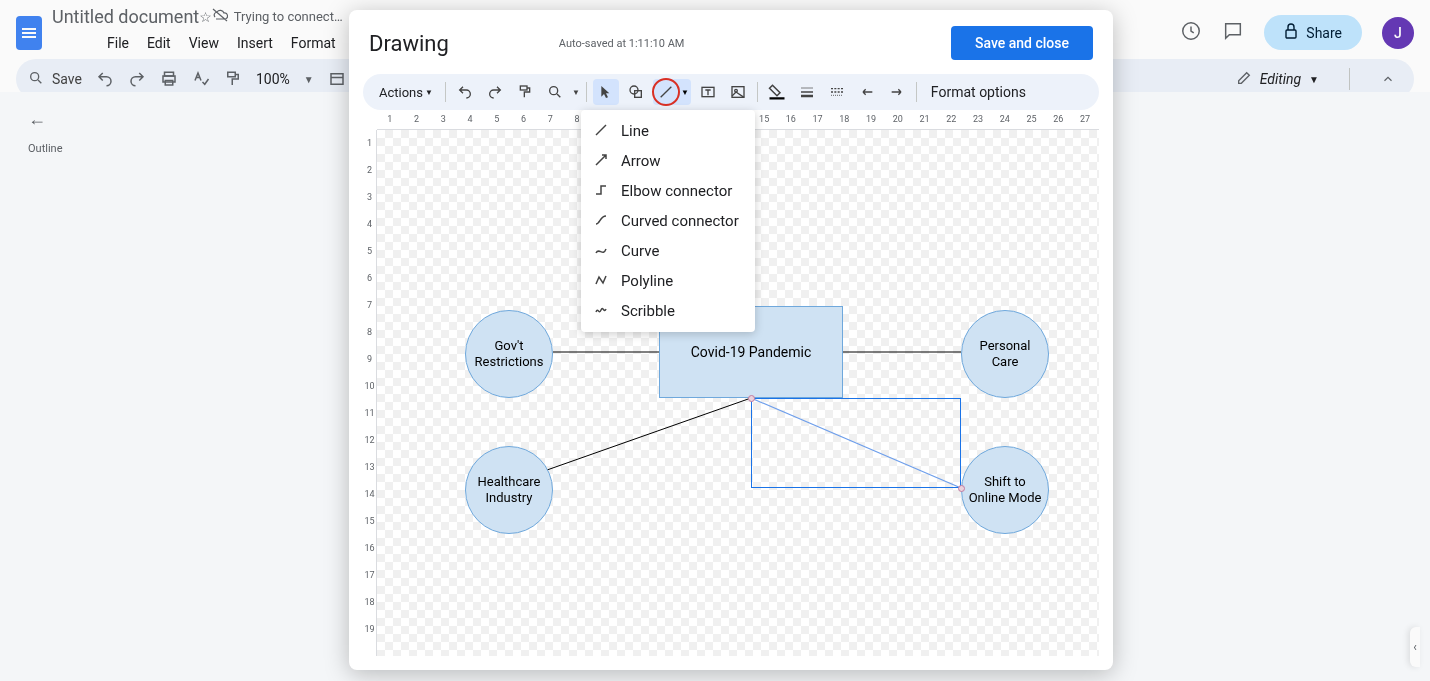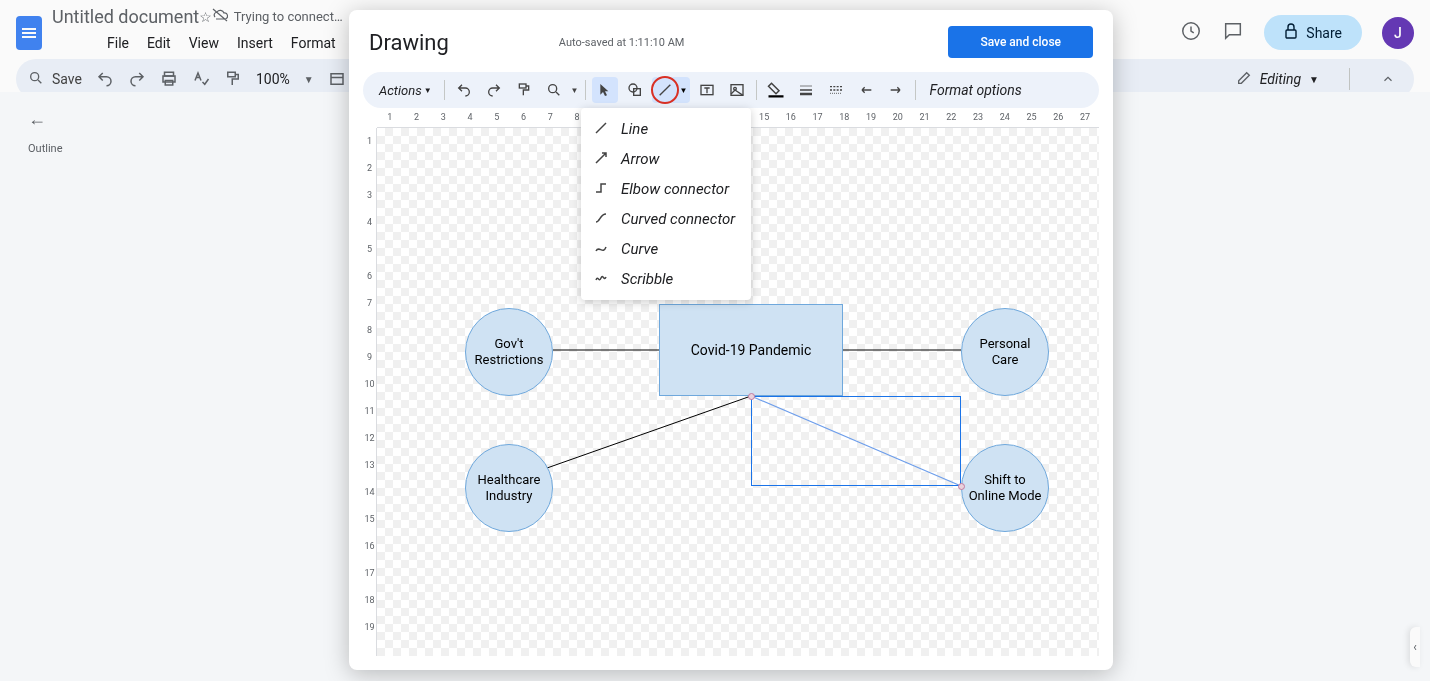--- a/index.html
+++ b/index.html
@@ -225,37 +225,36 @@
   font-size: 11px;
   color: #5f6368;
   margin-left: 110px;
 }
 .save-close-btn {
   margin-left: auto;
   background: #1a73e8;
   color: #fff;
   border: none;
   border-radius: 4px;
-  padding: 9px 32px;
-  font-size: 12px;
+  padding: 9px 24px;
+  font-size: 14px;
   font-weight: 500;
   cursor: pointer;
 }
 
 .drawing-toolbar {
   margin: 4px 14px 0 14px;
   background: #edf2fa;
   border-radius: 24px;
   height: 36px;
   display: flex;
   align-items: center;
   padding: 0 10px;
   gap: 4px;
   position: relative;
-  font-style: italic;
 }
 .actions-btn {
   font-size: 13px;
   color: #202124;
   padding: 4px 6px;
   display: flex;
   align-items: center;
   gap: 2px;
 }
 .dt-icon {
@@ -739,20 +738,28 @@
           <span class="ld-icon">
               <svg width="14" height="14" viewBox="0 0 14 14" stroke="#444" stroke-width="1.5" fill="none">
                 <path d="M2 10c3-6 7 4 10-4"></path>
               </svg>
             </span>
           <span>Curve</span>
         </div>
         <div class="line-dropdown-item">
           <span class="ld-icon">
               <svg width="14" height="14" viewBox="0 0 14 14" stroke="#444" stroke-width="1.5" fill="none">
+                <path d="M2 11 5 4l4 6 3-7"></path>
+              </svg>
+            </span>
+          <span>Polyline</span>
+        </div>
+        <div class="line-dropdown-item">
+          <span class="ld-icon">
+              <svg width="14" height="14" viewBox="0 0 14 14" stroke="#444" stroke-width="1.5" fill="none">
                 <path d="M2 9c2-5 3 3 5-2s3 4 5-1"></path>
               </svg>
             </span>
           <span>Scribble</span>
         </div>
       </div>
     </div>
 
     <div class="canvas-wrap">
       <div class="ruler-top" id="ruler-top">

